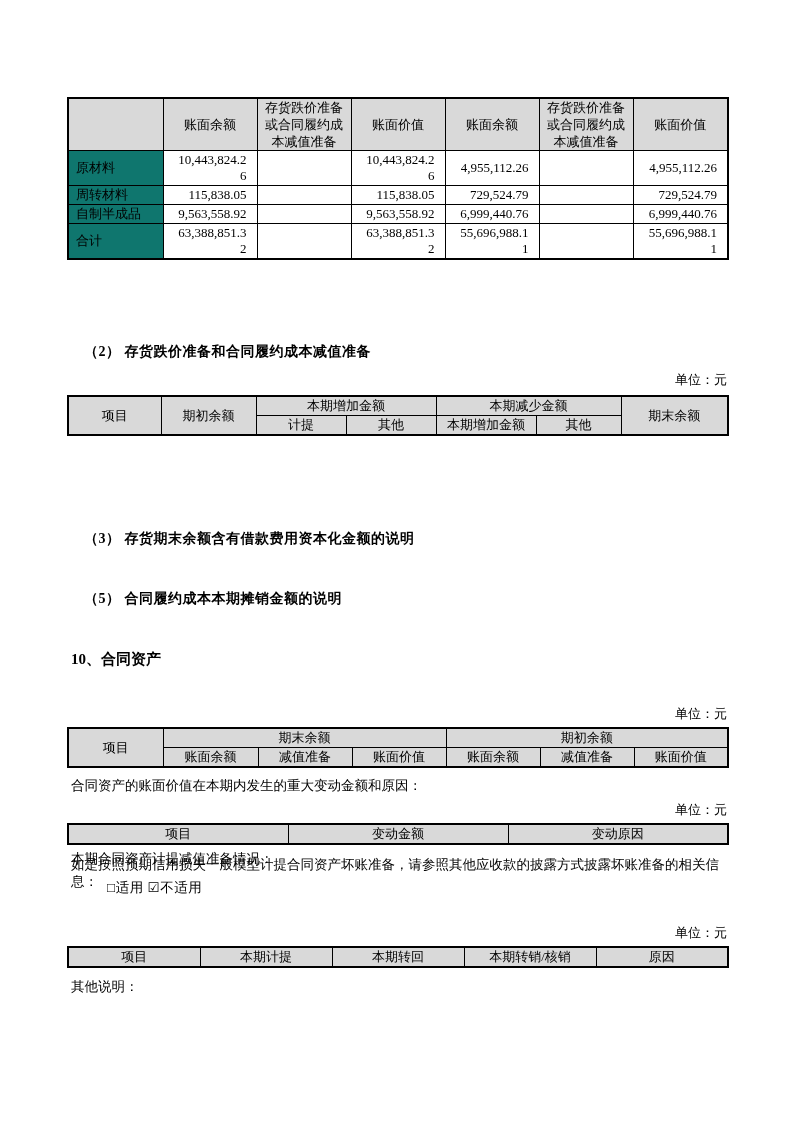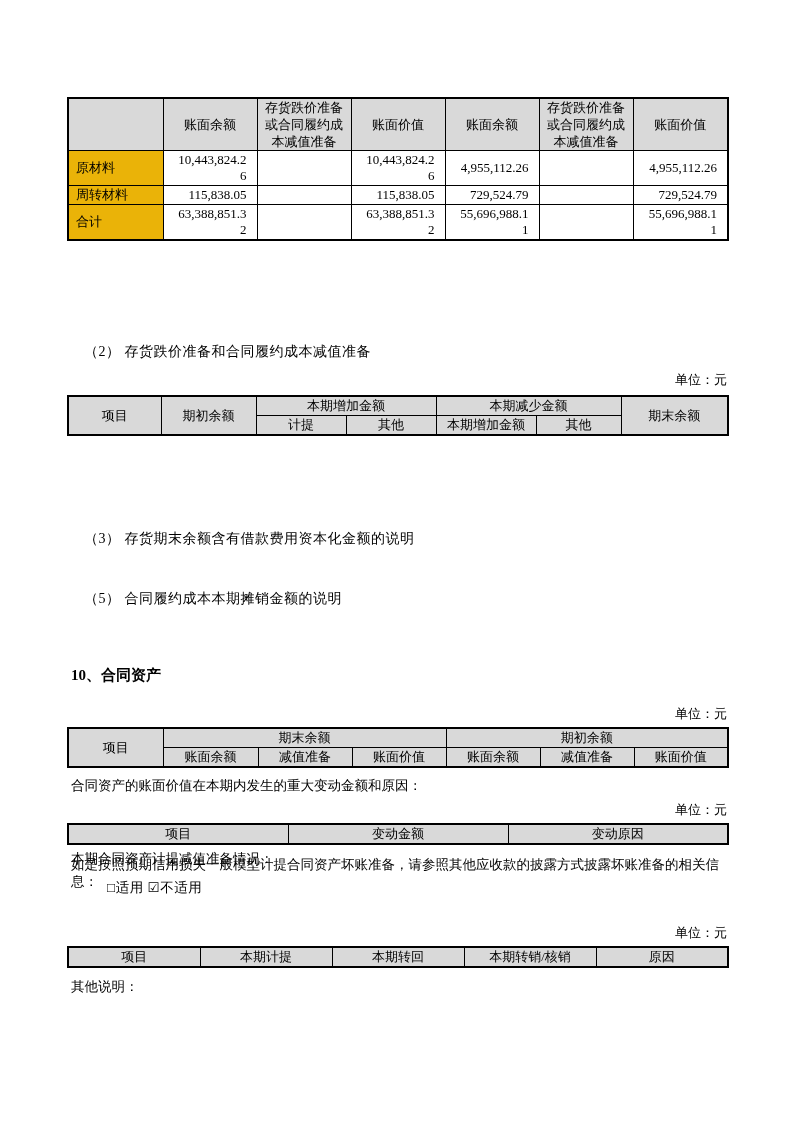--- a/index.html
+++ b/index.html
@@ -26,36 +26,36 @@
     line-height: 17px;
     overflow: hidden;
   }
   th {
     background: #d9d9d9;
     text-align: center;
     padding: 0 5px;
     word-break: break-all;
   }
   td.rowlabel {
-    background: #eab308;
+    background: #0f766e;
     text-align: left;
     padding: 1px 14px 1px 7px;
     line-height: 16px;
   }
   td.num {
     text-align: right;
     padding: 1px 10px;
     line-height: 16px;
     word-break: break-all;
   }
   .hdr2 th { line-height: 18px; }
 
   .heading {
     font-size: 14px;
-    font-weight: normal;
+    font-weight: bold;
     letter-spacing: 0.5px;
   }
   .heading.indent { left: 84px; width: 643px; }
   .big-heading {
     font-size: 15px;
     font-weight: bold;
     left: 71px; width: 656px;
   }
   .unit {
     text-align: right;
@@ -104,20 +104,29 @@
           <td class="num">4,955,112.26</td>
         </tr>
         <tr>
           <td class="rowlabel">周转材料</td>
           <td class="num">115,838.05</td>
           <td class="num"></td>
           <td class="num">115,838.05</td>
           <td class="num">729,524.79</td>
           <td class="num"></td>
           <td class="num">729,524.79</td>
+        </tr>
+        <tr>
+          <td class="rowlabel">自制半成品</td>
+          <td class="num">9,563,558.92</td>
+          <td class="num"></td>
+          <td class="num">9,563,558.92</td>
+          <td class="num">6,999,440.76</td>
+          <td class="num"></td>
+          <td class="num">6,999,440.76</td>
         </tr>
         <tr>
           <td class="rowlabel">合计</td>
           <td class="num">63,388,851.32</td>
           <td class="num"></td>
           <td class="num">63,388,851.32</td>
           <td class="num">55,696,988.11</td>
           <td class="num"></td>
           <td class="num">55,696,988.11</td>
         </tr>
@@ -155,21 +164,21 @@
         <th>其他</th>
       </tr>
     </thead>
   </table>
 </div>
 
 <div class="abs heading indent" style="top:530px">（3） 存货期末余额含有借款费用资本化金额的说明</div>
 
 <div class="abs heading indent" style="top:590px">（5） 合同履约成本本期摊销金额的说明</div>
 
-<div class="abs big-heading" style="top:666px">10、合同资产</div>
+<div class="abs big-heading" style="top:650px">10、合同资产</div>
 
 <div class="abs unit" style="top:705px">单位：元</div>
 
 <div class="abs" style="top:727px">
   <table class="hdr2">
     <colgroup>
       <col style="width:95px">
         <col style="width:95px">
         <col style="width:94px">
       <col style="width:94px">

